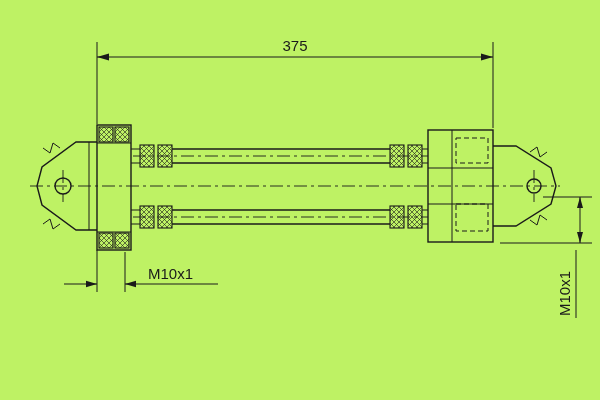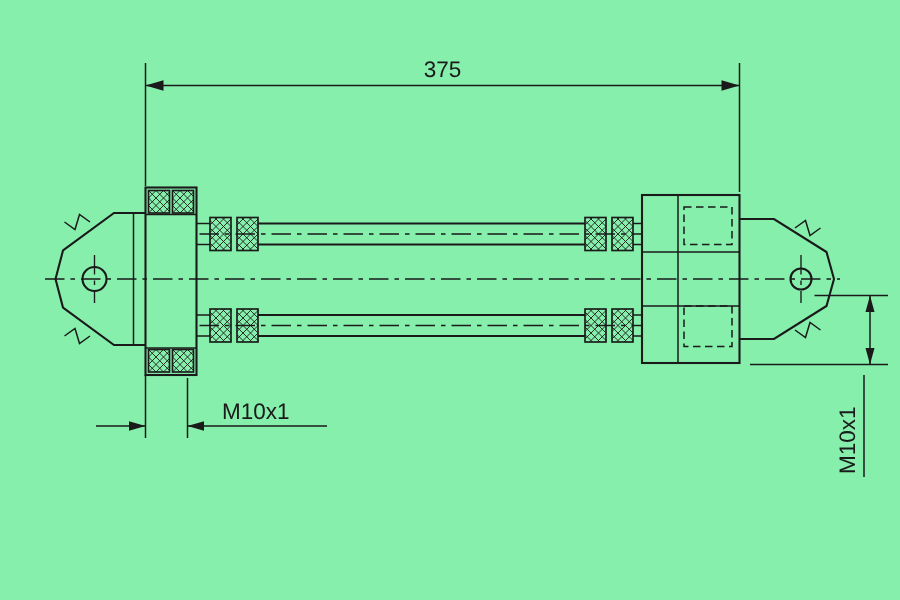--- a/index.html
+++ b/index.html
@@ -1,17 +1,17 @@
 <!DOCTYPE html>
 <html><head>
 <meta charset="utf-8">
 <style>
   html,body{margin:0;padding:0;background:#ffffff;}
   .stage{
-    width:600px;height:400px;background:#86efac;position:relative;
+    width:600px;height:400px;background:#bef264;position:relative;
     font-family:"Liberation Sans", sans-serif;
   }
   svg{display:block;}
   .outline{stroke:#1a1a1a;stroke-width:1.4;fill:none;stroke-linejoin:miter;}
   .thin{stroke:#1a1a1a;stroke-width:1;fill:none;}
   .centerline{stroke:#1a1a1a;stroke-width:0.9;fill:none;stroke-dasharray:13 4 3 4;}
   .dashedline{stroke:#1a1a1a;stroke-width:1;fill:none;stroke-dasharray:5 3;}
   .hatchline{stroke:#1a1a1a;stroke-width:0.6;}
   .crimp{stroke:#1a1a1a;stroke-width:1.1;fill:none;}
   .arrow{fill:#1a1a1a;stroke:none;}

